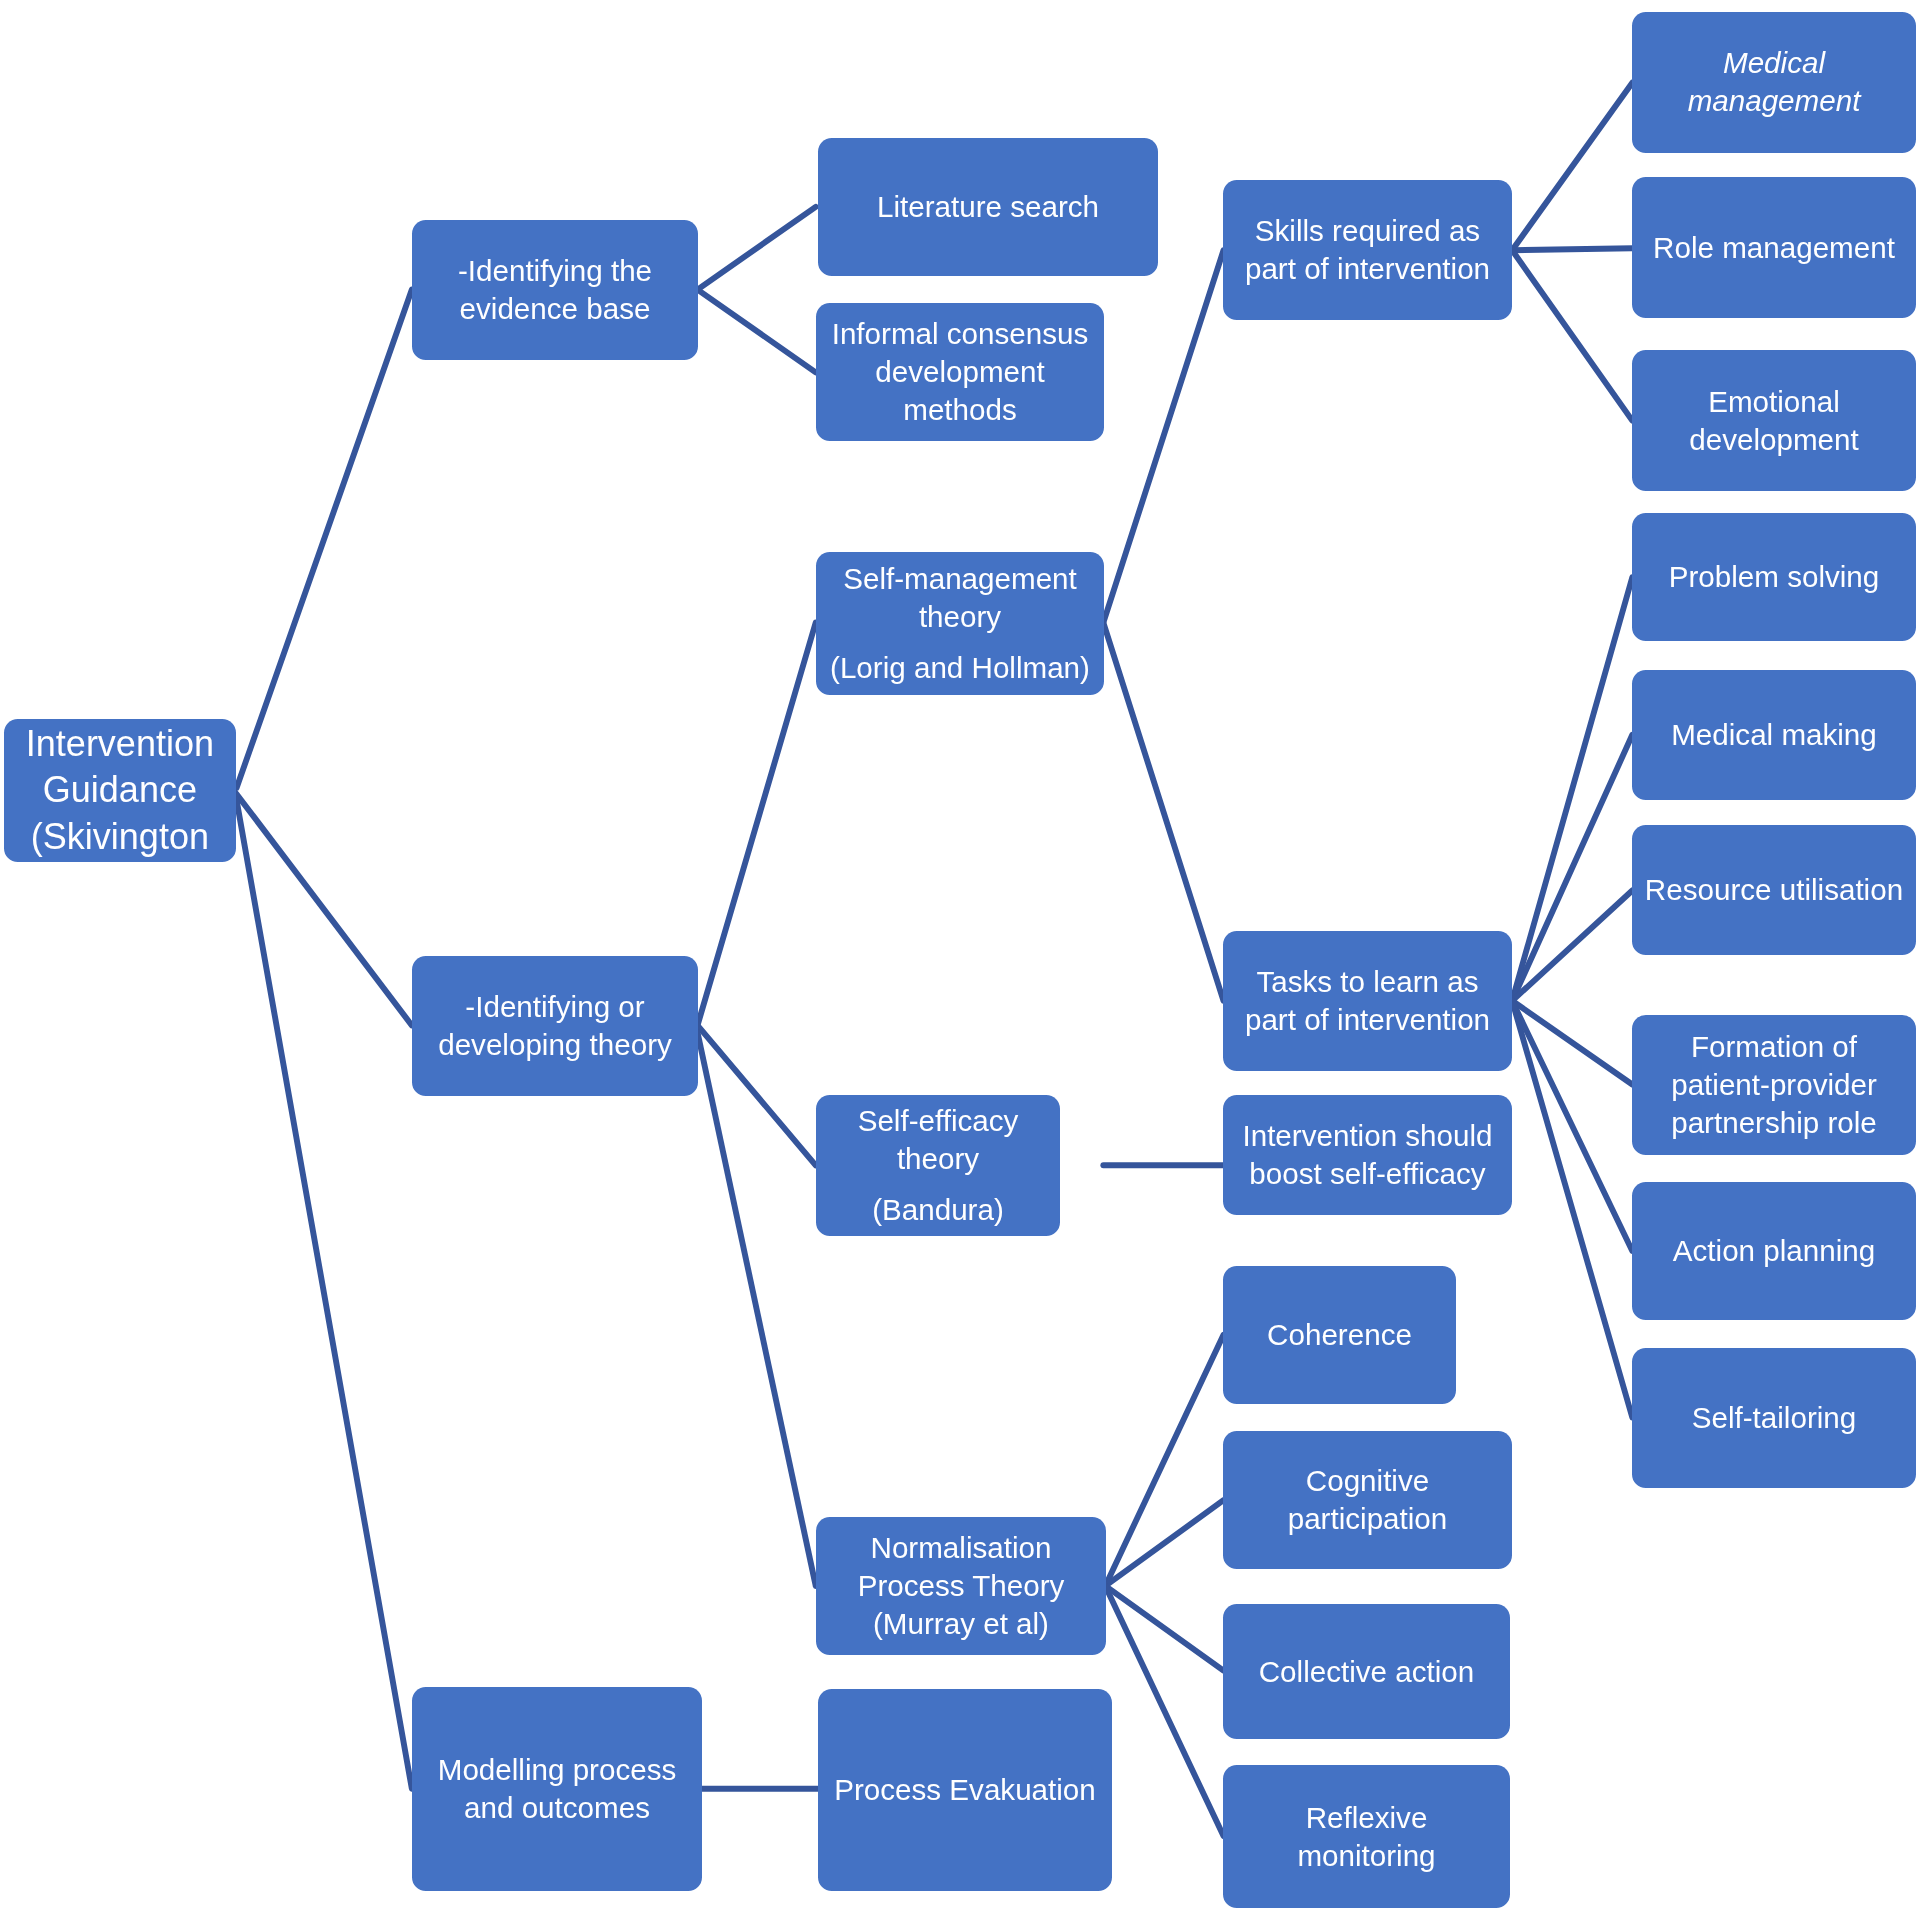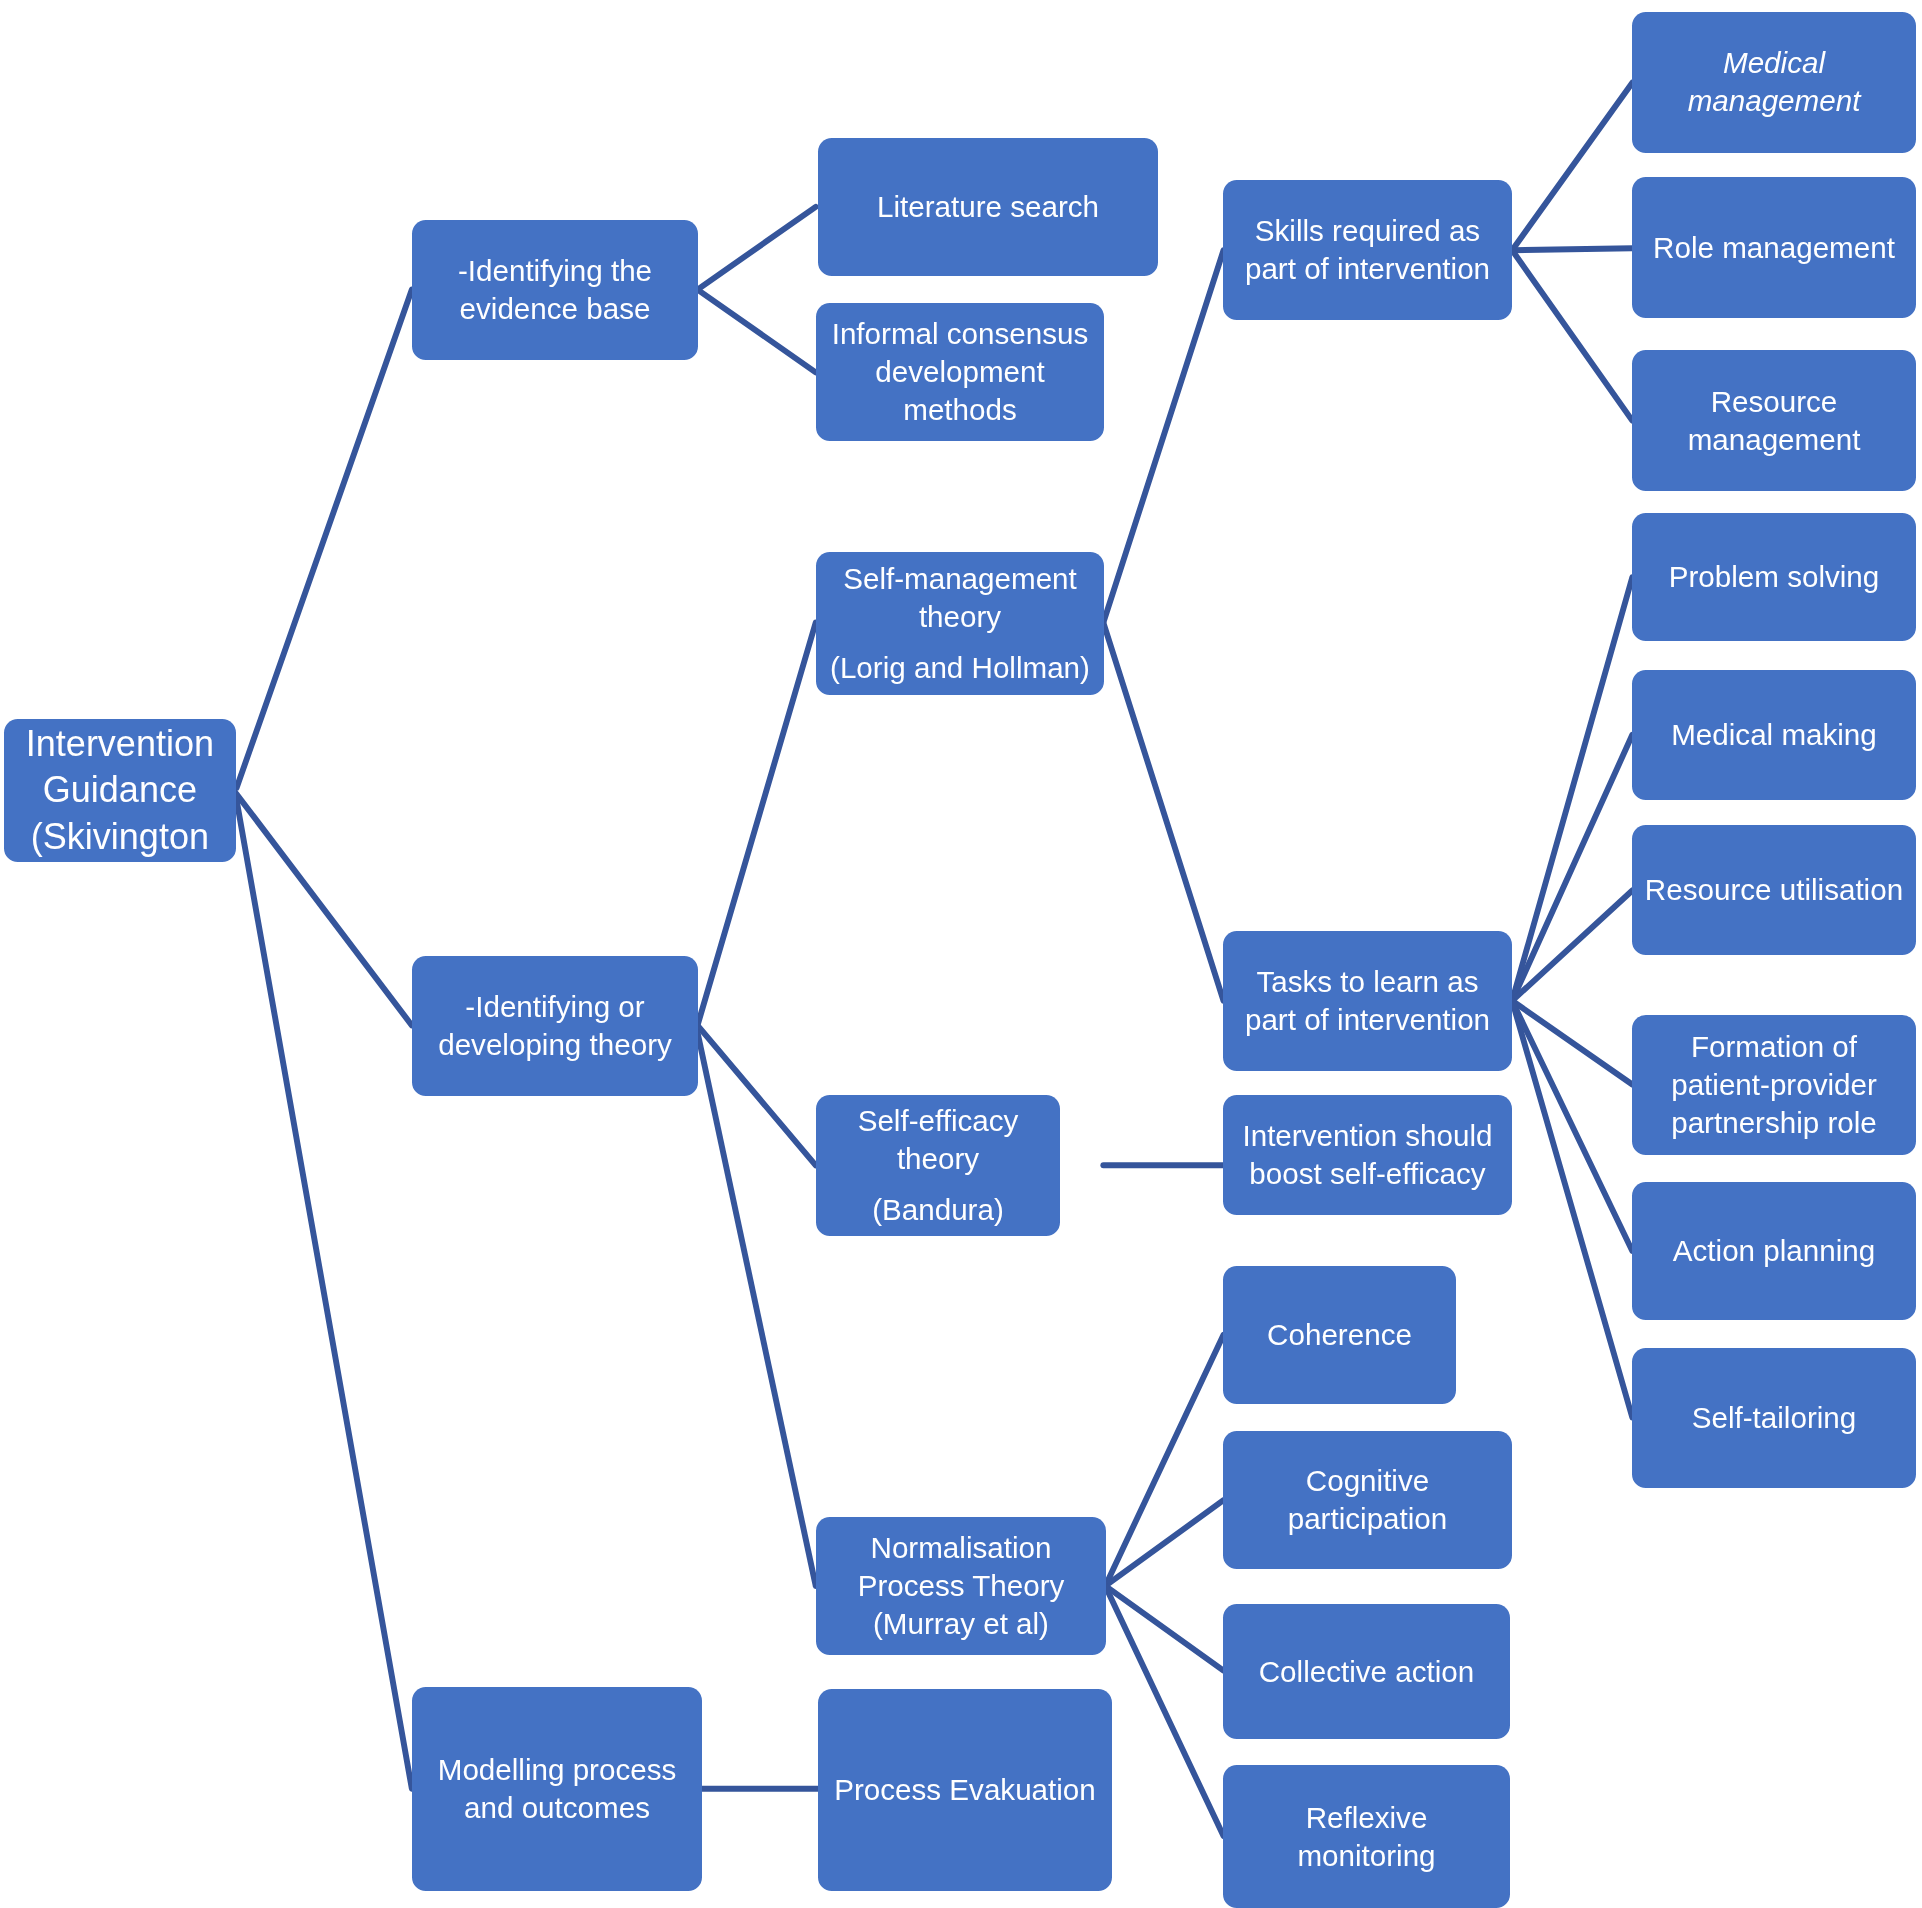--- a/index.html
+++ b/index.html
@@ -166,21 +166,21 @@
 
   <div class="node" style="left:1632px; top:11.8px; width:284px; height:141px;font-style:italic;">
     <span class="line t30">Medical management</span>
   </div>
 
   <div class="node" style="left:1632px; top:177px; width:284px; height:141px;">
     <span class="line t30">Role management</span>
   </div>
 
   <div class="node" style="left:1632px; top:350px; width:284px; height:141px;">
-    <span class="line t30">Resource management</span>
+    <span class="line t30">Emotional development</span>
   </div>
 
   <div class="node" style="left:1632px; top:513px; width:284px; height:128px;">
     <span class="line t30">Problem solving</span>
   </div>
 
   <div class="node" style="left:1632px; top:670px; width:284px; height:130px;">
     <span class="line t30">Medical making</span>
   </div>
 

